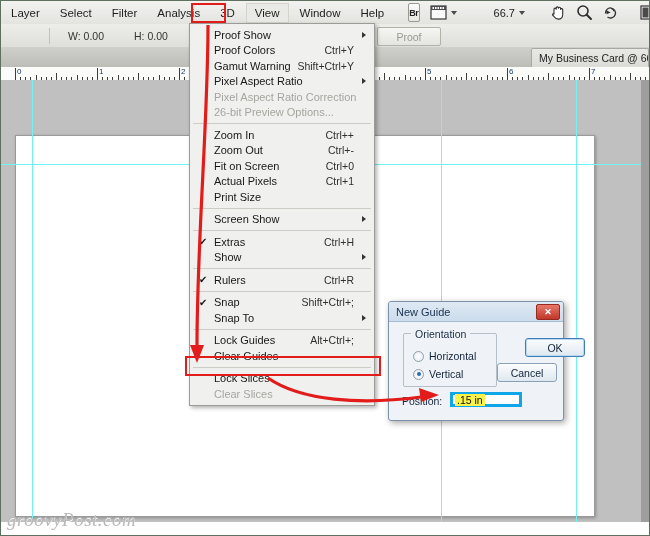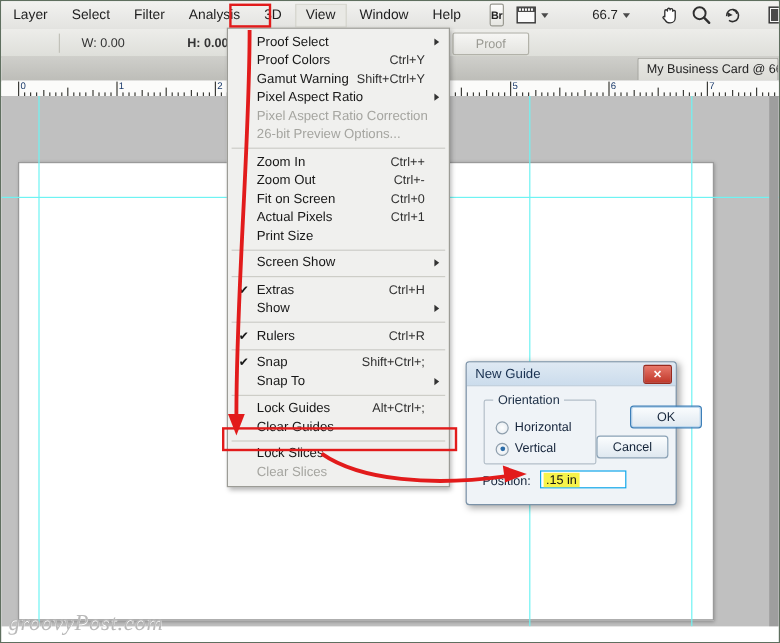--- a/index.html
+++ b/index.html
@@ -124,22 +124,22 @@
     display:flex;align-items:center;justify-content:center;}
   .rdo.on::after{content:"";width:4px;height:4px;border-radius:50%;
     background:#2b6ca8;}
   .dbtn{position:absolute;width:58px;height:17px;border-radius:3px;
     font-size:10.5px;color:#132338;display:flex;align-items:center;
     justify-content:center;
     background:linear-gradient(#fbfdfe,#dfe8f0);border:1px solid #8ba2b6;}
   .dbtn.primary{border:1px solid #3d7fb8;box-shadow:0 0 0 1px #bcd7ee inset;}
   .pos-lbl{position:absolute;left:13px;top:93px;font-size:10.5px;color:#14233a;}
   .pos-field{position:absolute;left:61px;top:90px;width:72px;height:15px;
-    background:#ffffff;border:1px solid #0ea5e9;box-sizing:border-box;
-    display:flex;align-items:flex-end;padding-left:2px;}
+    background:#ffffff;border:3px solid #0ea5e9;box-sizing:border-box;
+    display:flex;align-items:center;padding-left:2px;}
   .pos-val{background:#f7f34a;font-size:10.5px;color:#111;padding:0 2px;}
 </style>
 </head>
 <body>
 
 <div id="app">
 
   <div class="menubar">
     <div class="mitem">Layer</div>
     <div class="mitem">Select</div>
@@ -209,21 +209,21 @@
         </svg>
       </span>
       <span class="caret"></span>
     </div>
 
   </div>
 
   <div class="optbar">
     <div class="optsep" style="margin-left:48px;"></div>
     <span class="opt-field">W: 0.00</span>
-    <span class="opt-field" style="margin-left:52px;font-weight:bold;">H: 0.00</span>
+    <span class="opt-field" style="margin-left:30px;">H: 0.00</span>
     <div class="optsep" style="margin-left:32px;"></div>
     <span class="opt-field" style="margin-left:0px;">A: 0.0°</span>
     <span class="opt-field" style="margin-left:38px;">L1: 0</span>
     <div class="clear-btn">Proof</div>
   </div>
 
   <div class="tabbar">
     <div class="doctab">My Business Card @ 66</div>
   </div>
 
@@ -368,21 +368,21 @@
     <div class="guide-v" style="left:440px;"></div>
     <div class="guide-v" style="left:575px;"></div>
     <div class="guide-h" style="top:84px;"></div>
     <div class="rgutter"></div>
   </div>
 
   <div class="watermark">groovyPost.com</div>
 
   <div class="menu" id="viewmenu">
       <div class="mrow">
-        <span class="lbl">Proof Select</span>
+        <span class="lbl">Proof Show</span>
         <span class="sub"></span>
       </div>
       <div class="mrow">
         <span class="lbl">Proof Colors</span>
         <span class="acc">Ctrl+Y</span>
       </div>
       <div class="mrow">
         <span class="lbl">Gamut Warning</span>
         <span class="acc">Shift+Ctrl+Y</span>
       </div>

